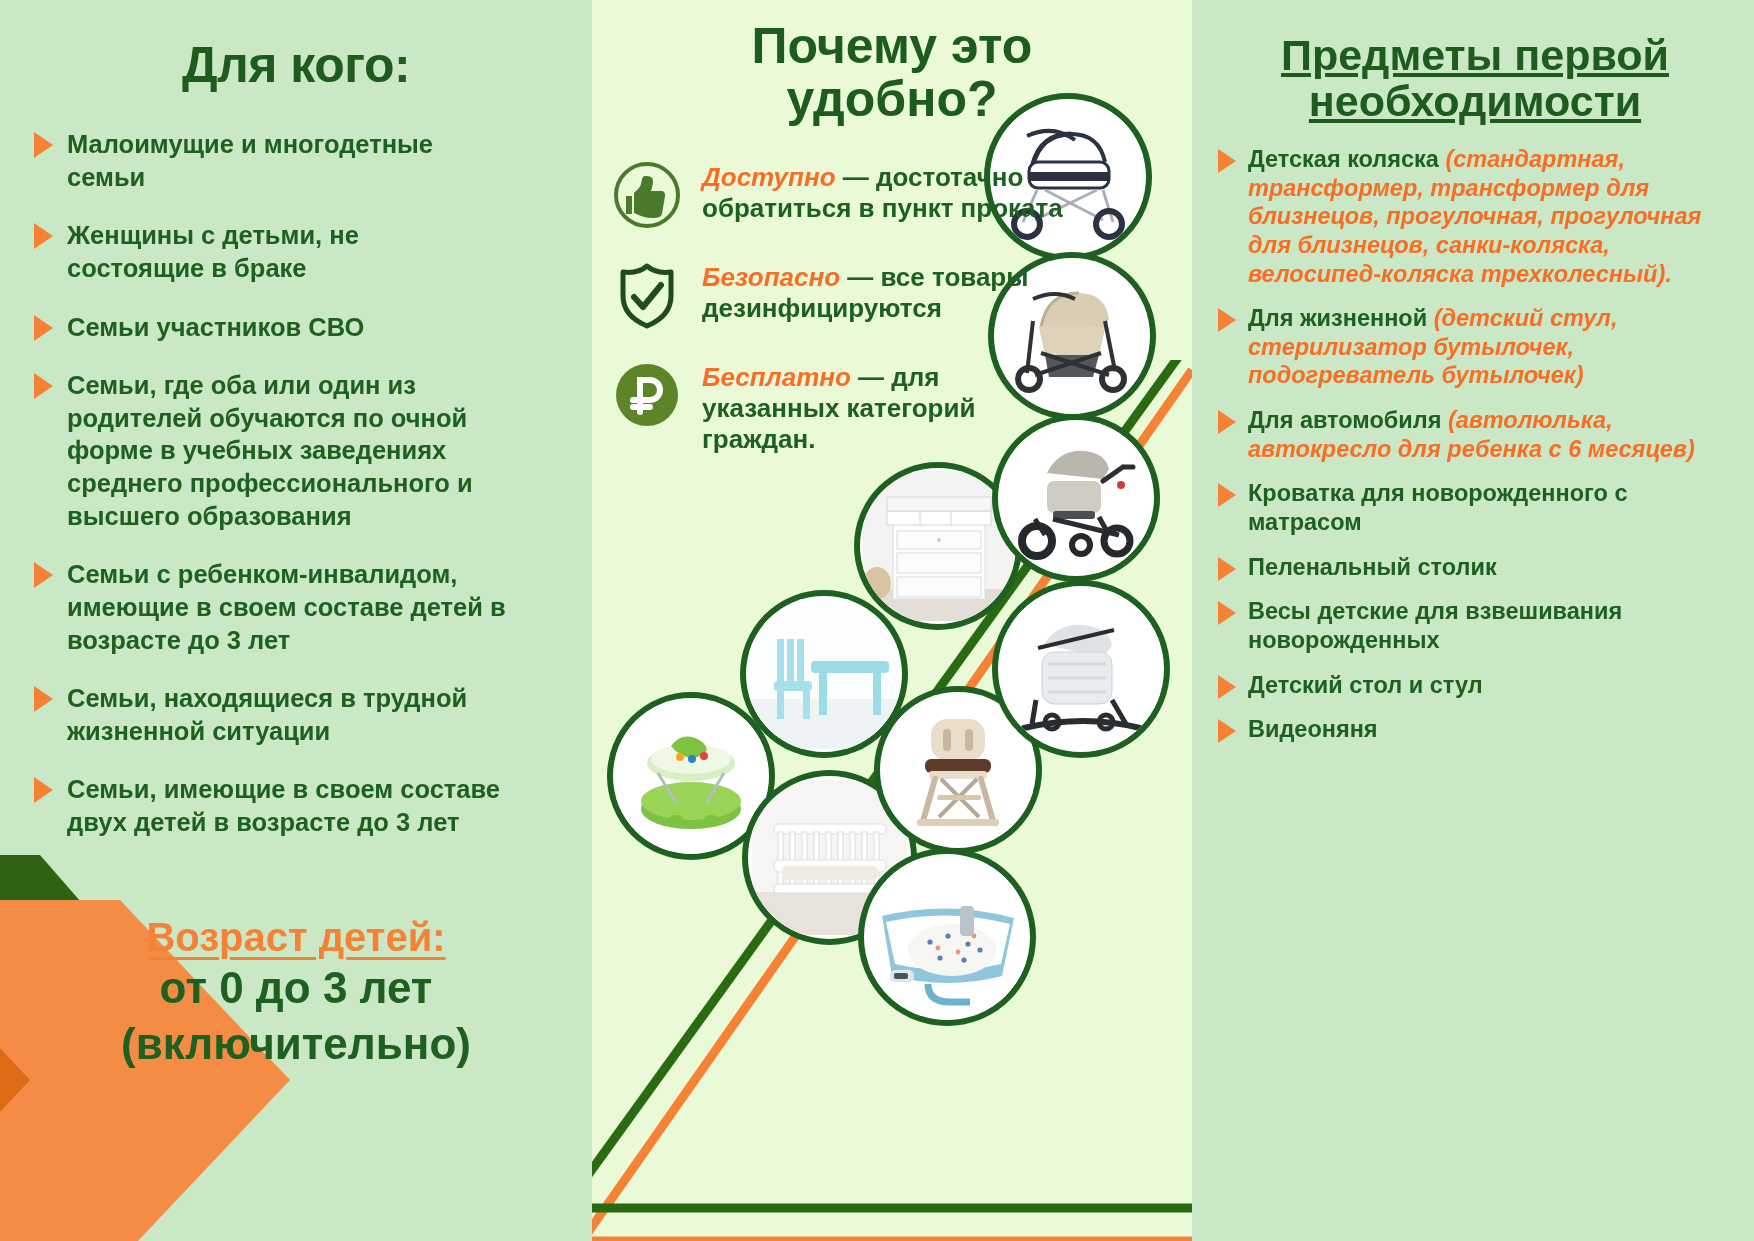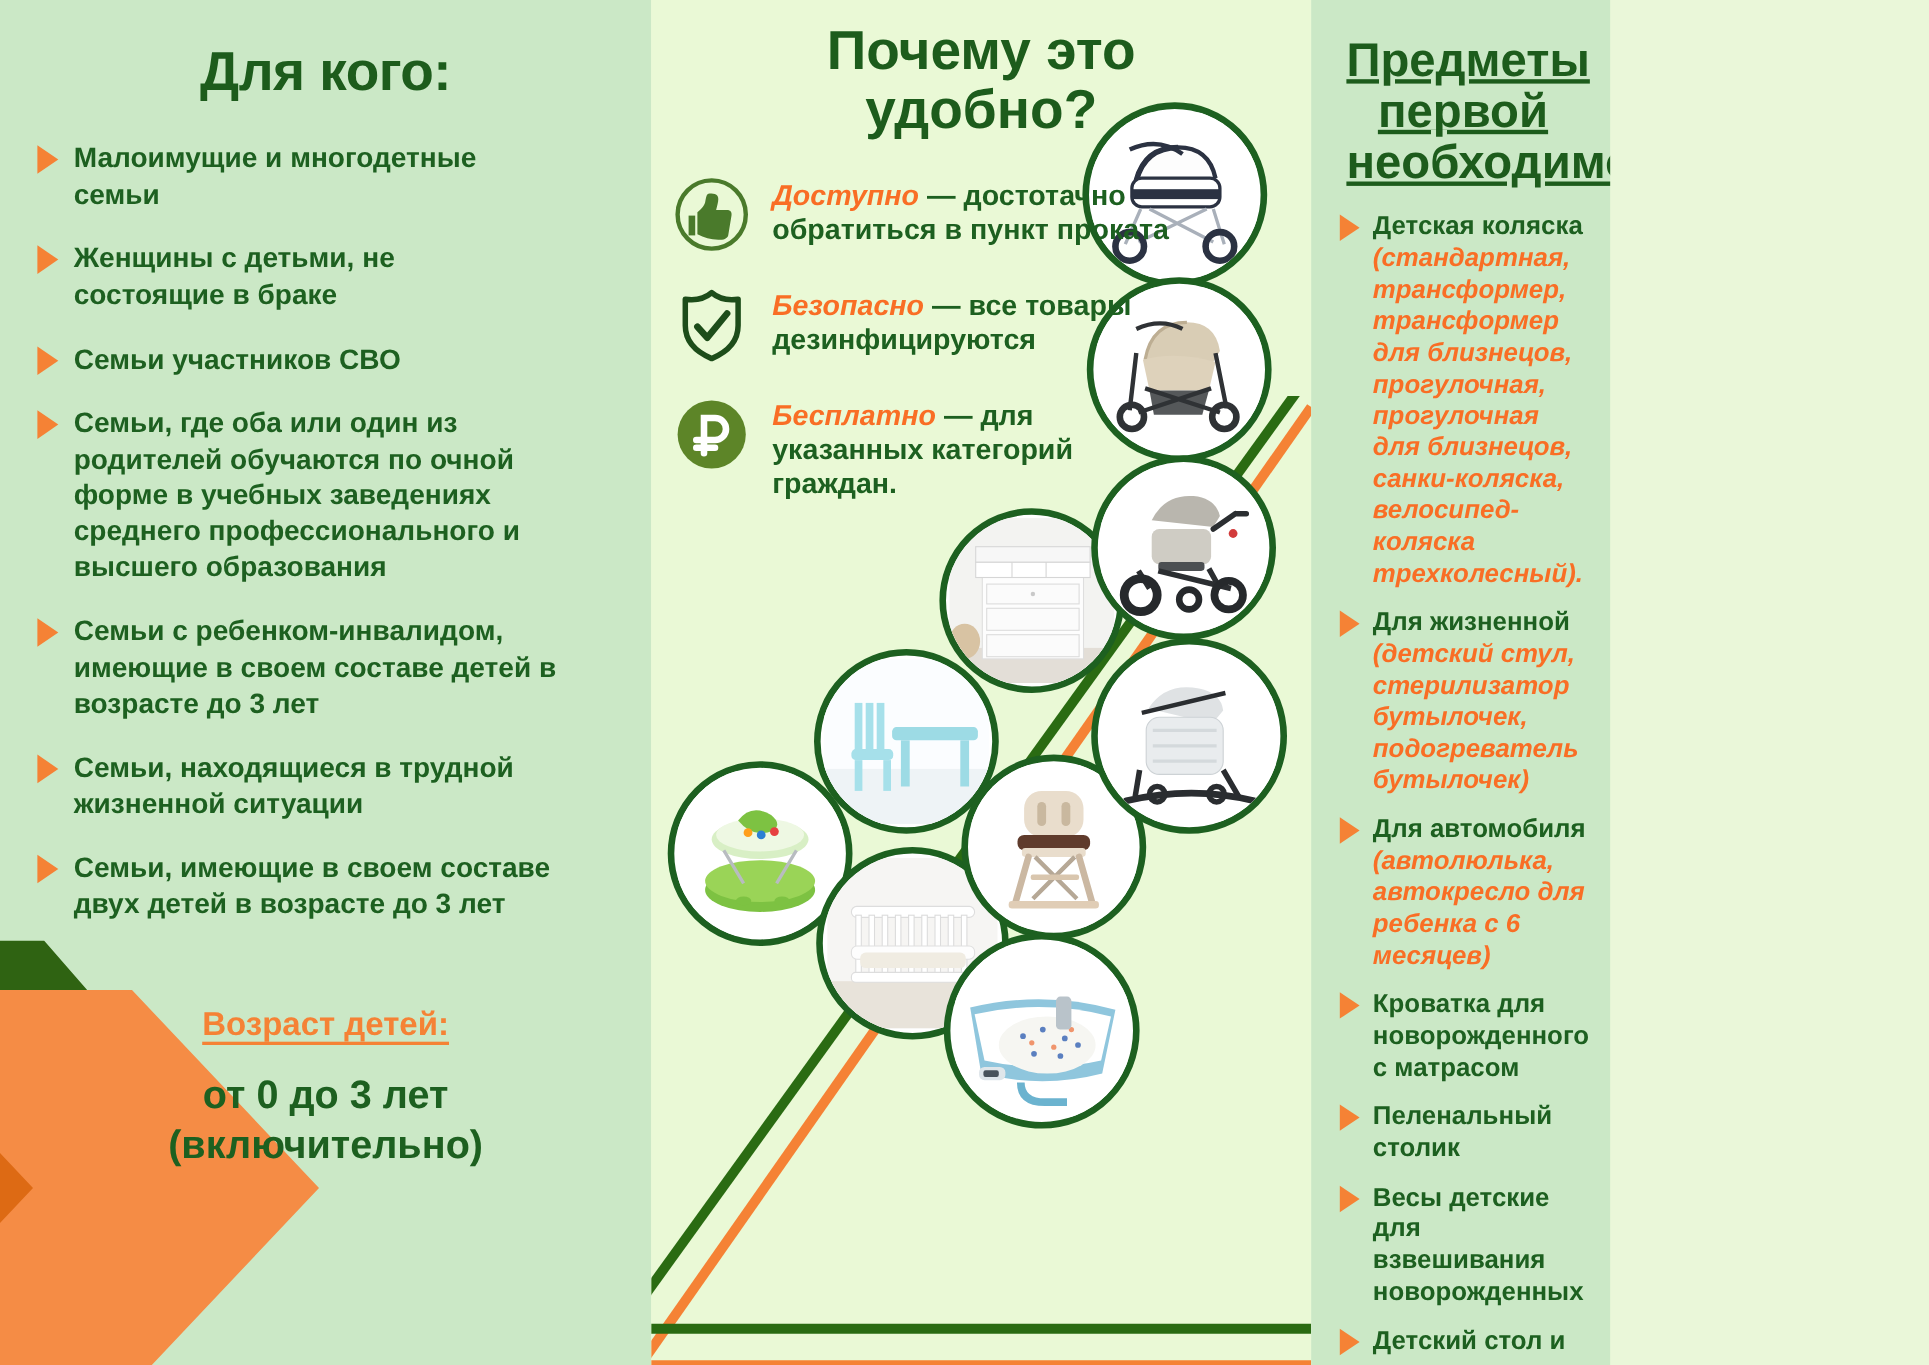--- a/index.html
+++ b/index.html
@@ -3,21 +3,21 @@
 <meta charset="utf-8">
 <style>
   * { box-sizing: border-box; margin:0; padding:0; }
   html,body { width:1754px; height:1241px; overflow:hidden; }
   body {
     font-family: "Liberation Sans", sans-serif;
     background:#eaf7d9;
   }
   .poster{
     position:relative;
-    width:1464px; height:1241px;
+    width:1754px; height:1241px;
     display:flex;
     overflow:hidden;
   }
 
   
   .col-left{
     position:relative;
     width:592px; height:1241px;
     background:#cbe8c6;
     padding:28px 34px 0 34px;
@@ -66,30 +66,30 @@
 
   .age-block{
     position:absolute;
     left:0; right:0;
     top:915px;
     text-align:center;
     z-index:4;
   }
   .age-title{
     color:#f58235;
-    font-size:30px;
+    font-size:40px;
     font-weight:bold;
     text-decoration:underline;
     text-underline-offset:6px;
     text-decoration-thickness:3px;
-    margin-bottom:23px;
+    margin-bottom:0;
   }
   .age-line{
     color:#1d6020;
-    font-size:36px;
+    font-size:44px;
     font-weight:bold;
     line-height:1.28;
   }
 
   
   .col-mid{
     position:relative;
     width:600px; height:1241px;
     background:#eaf9d6;
     overflow:hidden;

